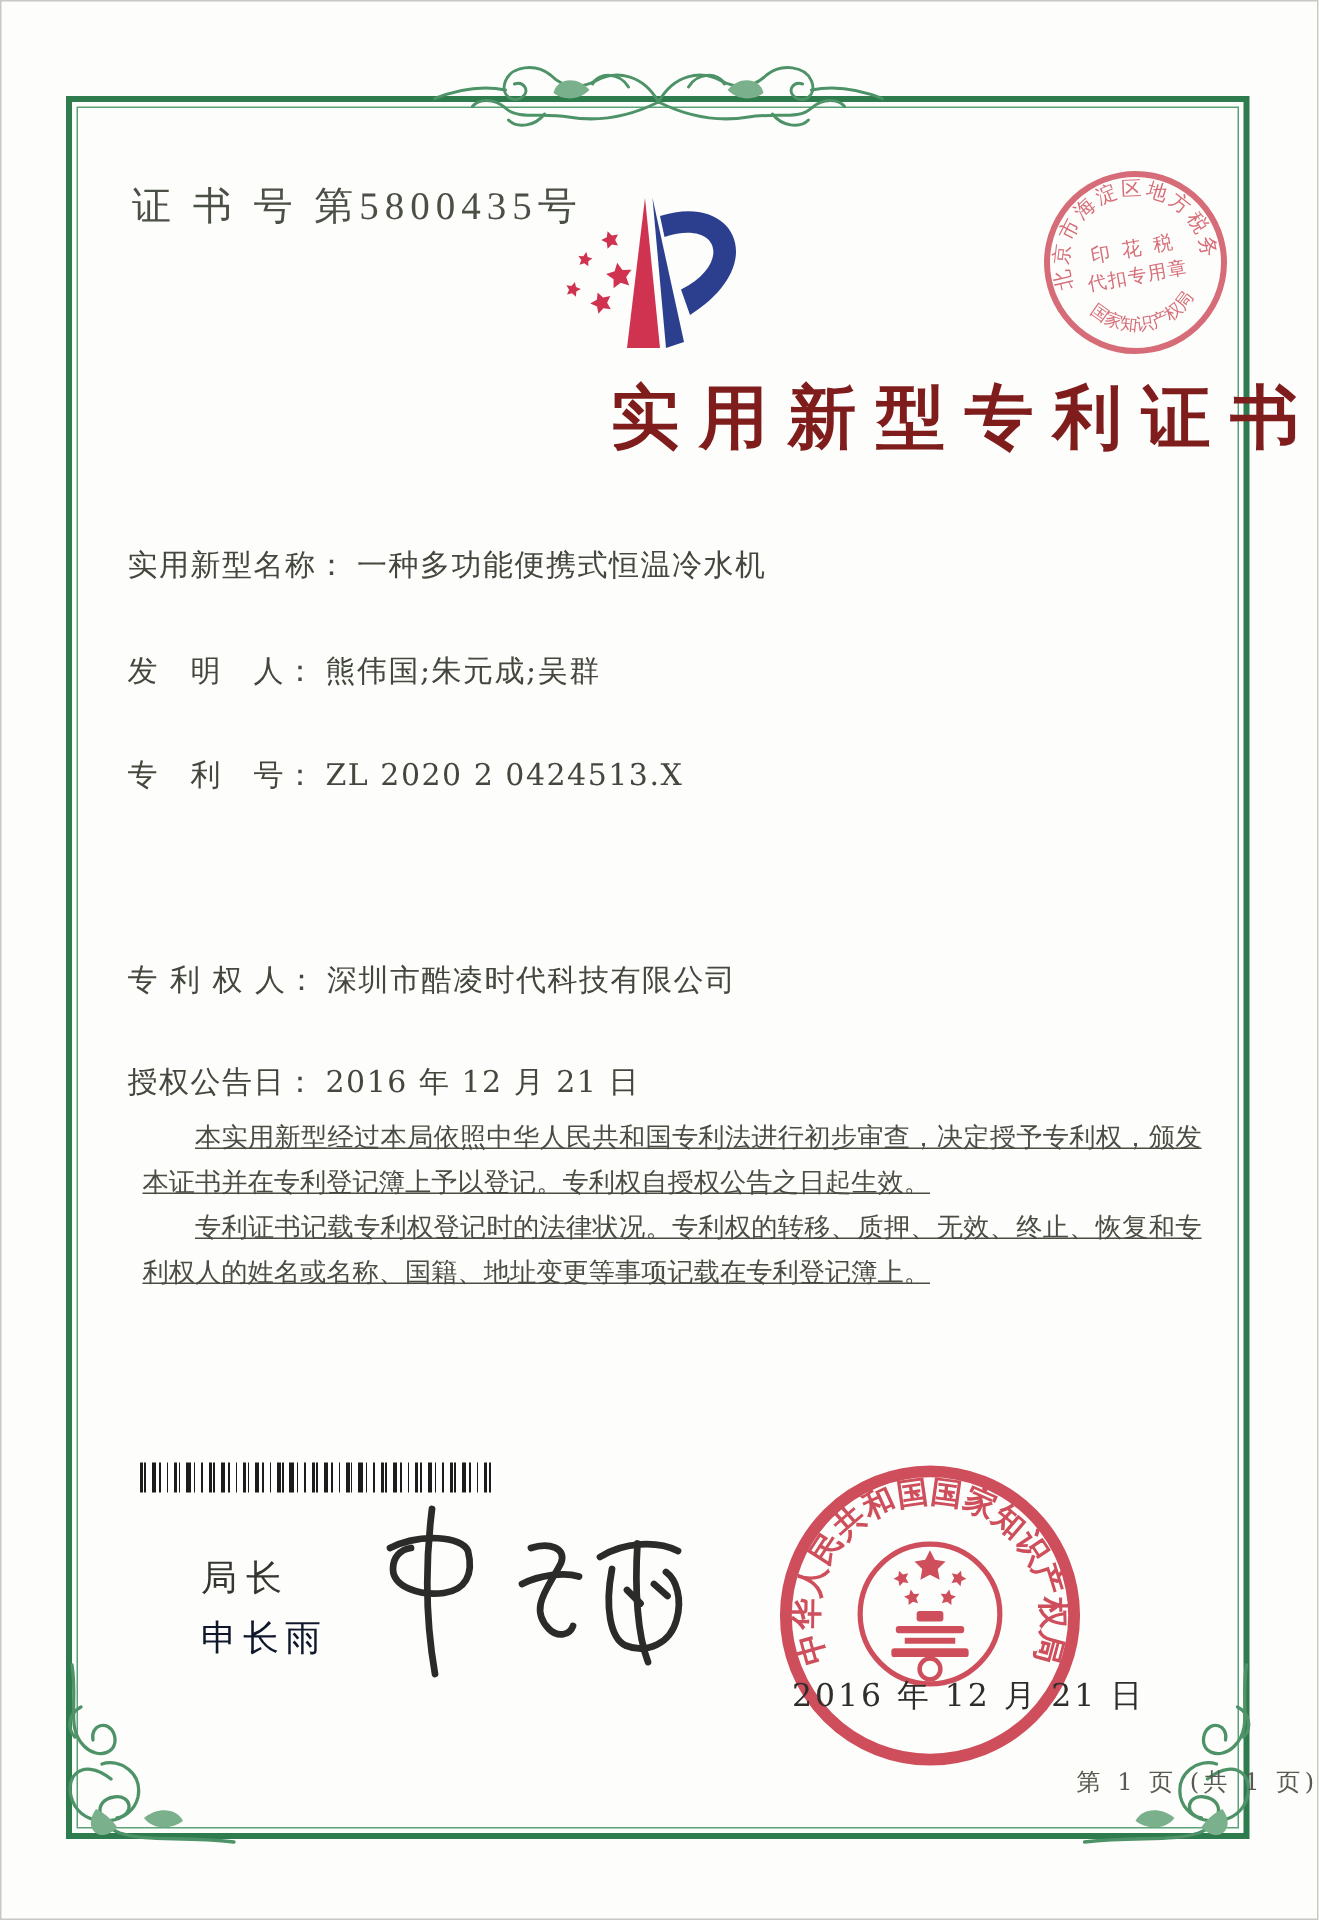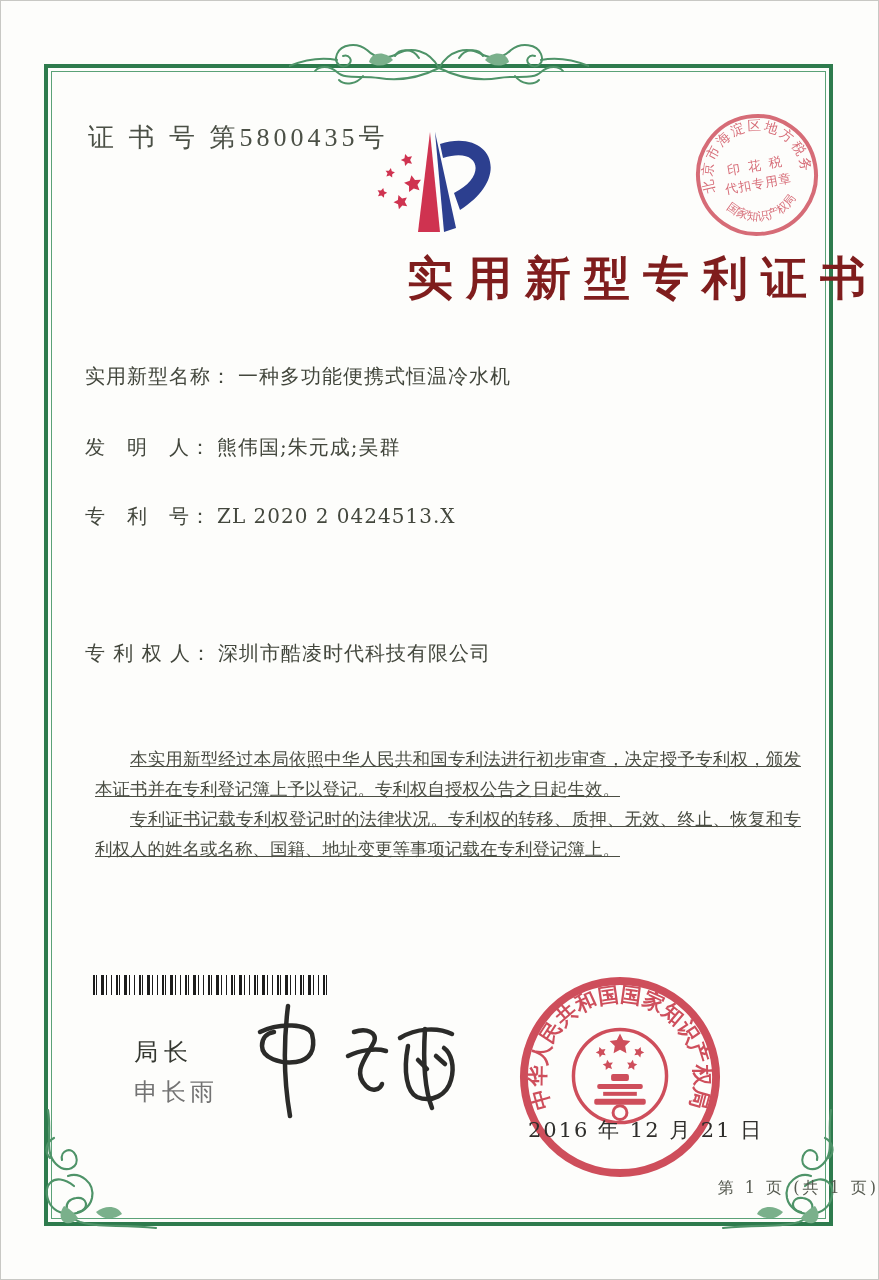--- a/index.html
+++ b/index.html
@@ -18,21 +18,21 @@
   .field-row{position:absolute;left:85px;font-size:20px;color:#43473d;letter-spacing:1px;white-space:nowrap;}
   .flabel{margin-right:6px;}
   
   .body-text{position:absolute;left:95px;top:744px;width:706px;font-size:17.5px;line-height:30px;color:#4a4d43;text-align:justify;}
   .body-text p{margin:0;text-indent:2em;text-decoration:underline;}
   
   .barcode{position:absolute;left:93px;top:975px;width:237px;height:20px;
     background:repeating-linear-gradient(90deg,#1c1c1c 0 2px,#fff 2px 3px,#1c1c1c 3px 4px,#fff 4px 8px,#1c1c1c 8px 11px,#fff 11px 13px,#1c1c1c 13px 14px,#fff 14px 18px,#1c1c1c 18px 19px,#fff 19px 23px);}
   
   .signer-title{position:absolute;left:134px;top:1036px;font-size:24px;color:#343730;letter-spacing:6px;}
-  .signer-name{position:absolute;left:134px;top:1076px;font-size:24px;color:#737373;letter-spacing:4px;}
+  .signer-name{position:absolute;left:134px;top:1076px;font-size:24px;color:#0f172a;letter-spacing:4px;}
   .signature{position:absolute;left:236px;top:998px;width:230px;height:125px;}
   
   .tax-stamp{position:absolute;left:692px;top:110px;width:130px;height:130px;transform:rotate(-10deg);opacity:.93;}
   .issuer-seal{position:absolute;left:516px;top:973px;width:208px;height:208px;opacity:.95;}
   .seal-date{position:absolute;left:528px;top:1116px;font-size:21px;letter-spacing:2px;color:#2f2e2b;z-index:5;}
   
   .footer-page{position:absolute;left:0;top:1178px;width:100%;text-align:right;font-size:16px;letter-spacing:3px;color:#565a50;}
 </style>
 </head>
 <body>
@@ -112,20 +112,23 @@
   </div>
   <div class="field-row" style="top:434px">
     <span class="flabel">发　明　人：</span><span class="fvalue">熊伟国;朱元成;吴群</span>
   </div>
   <div class="field-row" style="top:503px">
     <span class="flabel">专　利　号：</span><span class="fvalue">ZL 2020 2 0424513.X</span>
   </div>
   <div class="field-row" style="top:640px">
     <span class="flabel">专 利 权 人：</span><span class="fvalue">深圳市酷凌时代科技有限公司</span>
   </div>
+  <div class="field-row" style="top:708px">
+    <span class="flabel">授权公告日：</span><span class="fvalue">2016 年 12 月 21 日</span>
+  </div>
 
   <div class="body-text">
     <p>本实用新型经过本局依照中华人民共和国专利法进行初步审查，决定授予专利权，颁发本证书并在专利登记簿上予以登记。专利权自授权公告之日起生效。</p>
     <p>专利证书记载专利权登记时的法律状况。专利权的转移、质押、无效、终止、恢复和专利权人的姓名或名称、国籍、地址变更等事项记载在专利登记簿上。</p>
   </div>
 
   <div class="barcode"></div>
 
   <div class="signer-title">局长</div>
   <div class="signer-name">申长雨</div>

